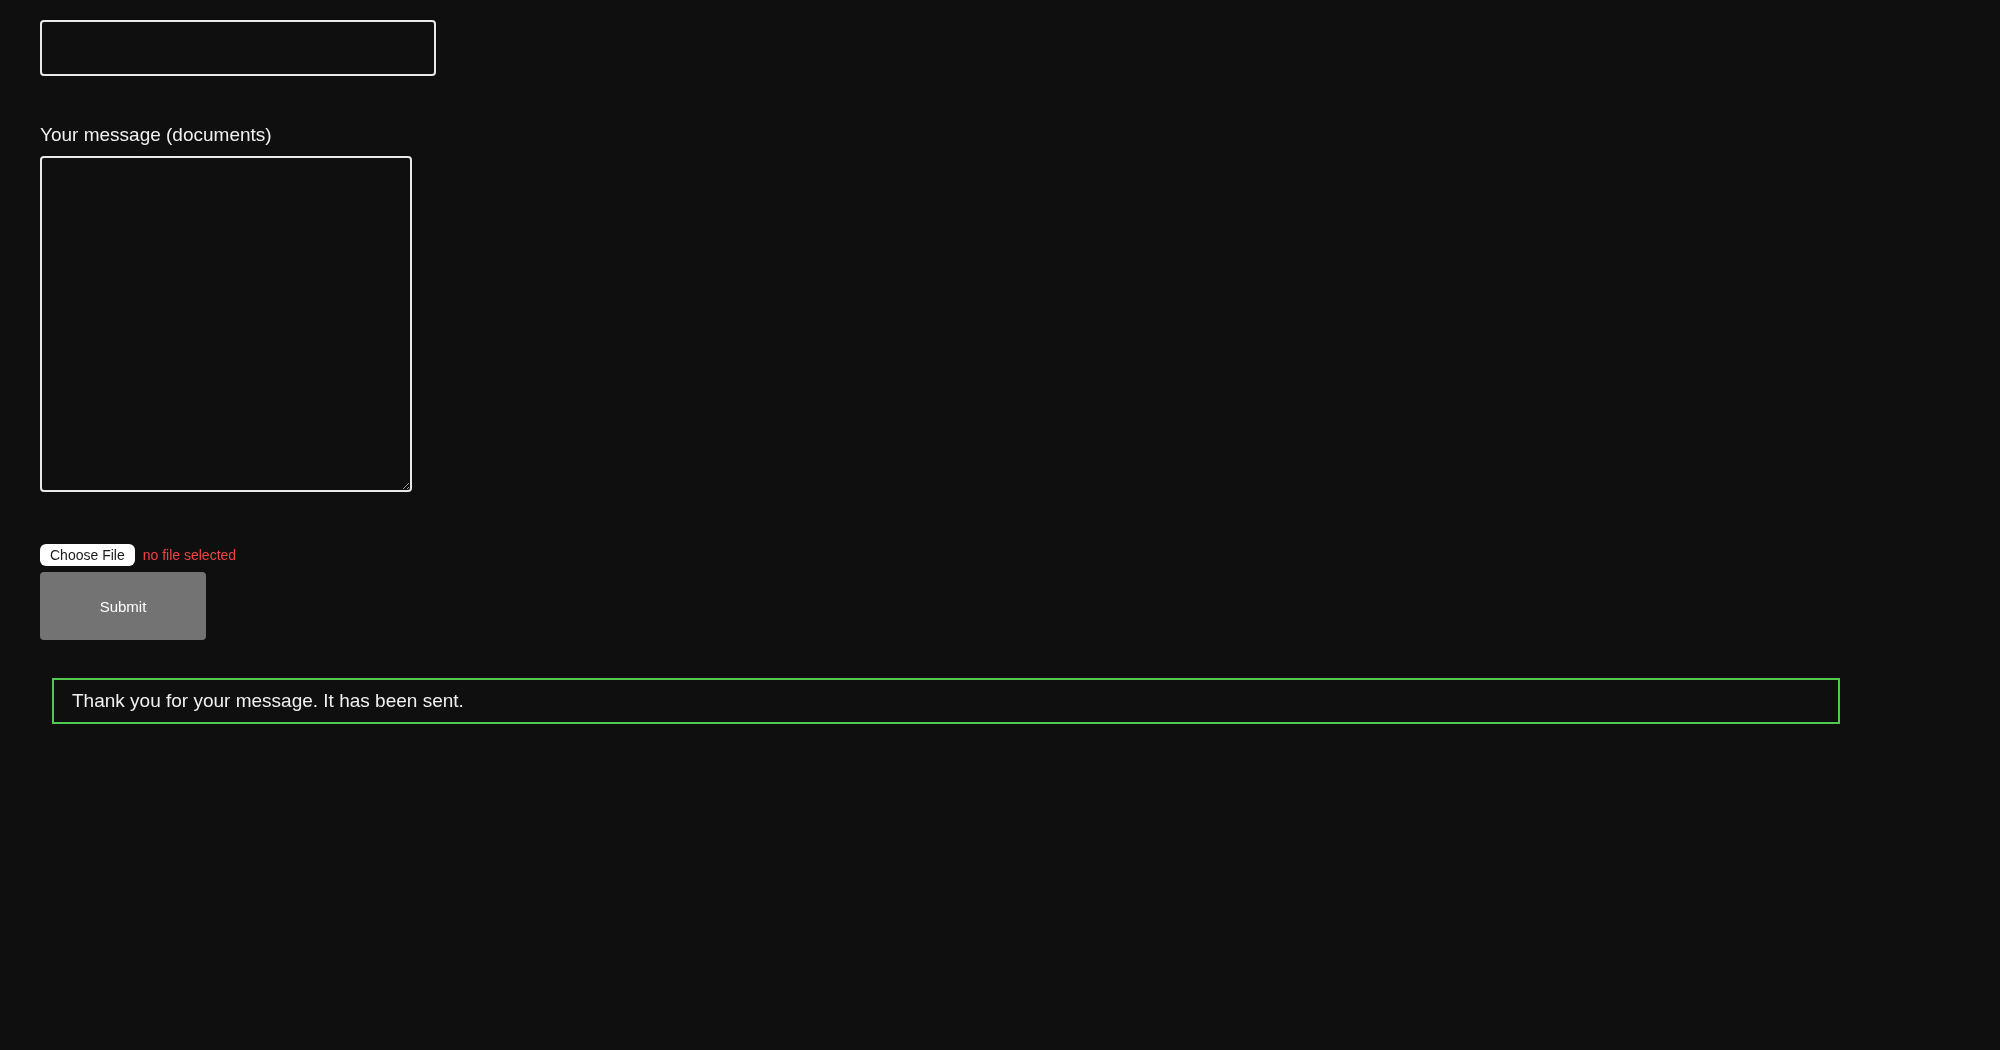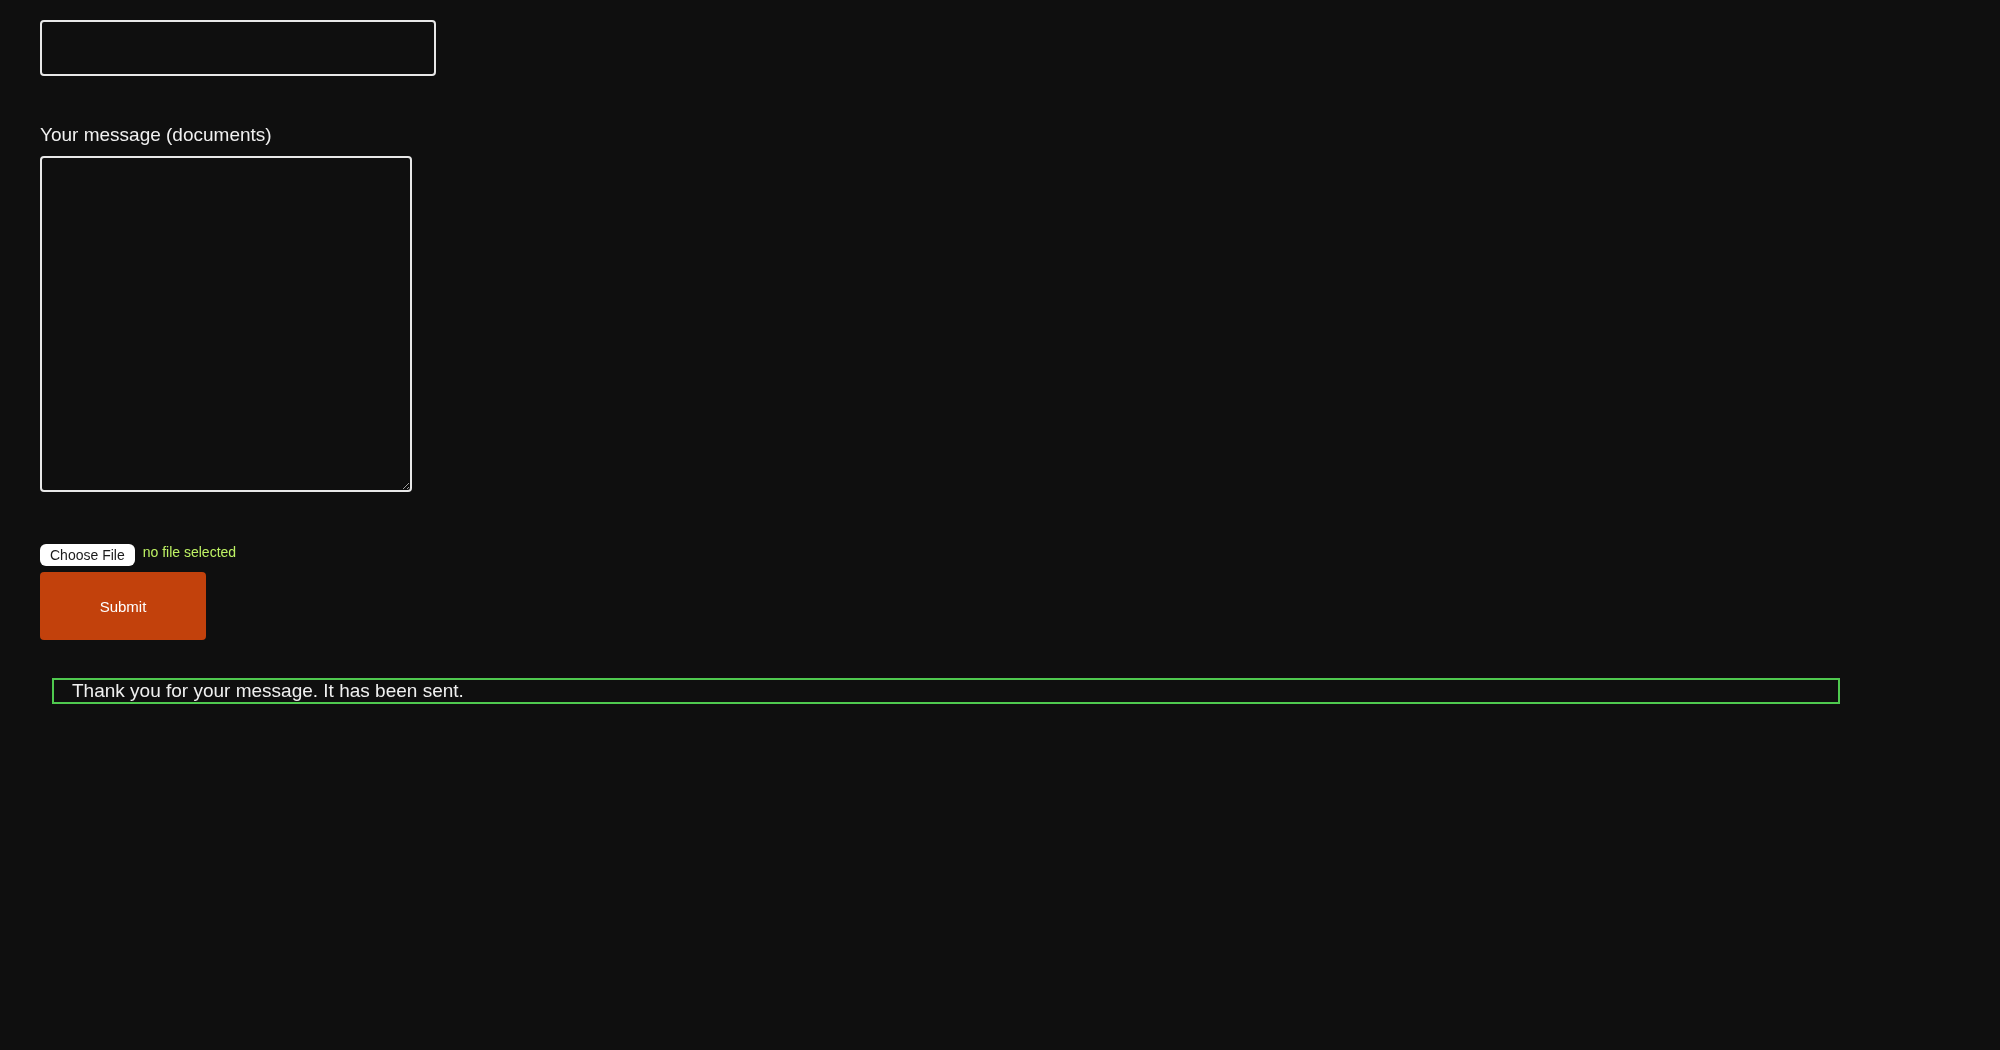--- a/index.html
+++ b/index.html
@@ -42,58 +42,58 @@
       border: 2px solid #e8e8e8;
       border-radius: 4px;
       color: #f0f0f0;
       font-size: 16px;
       padding: 8px 12px;
       outline: none;
       resize: both;
     }
     .file-row {
       display: flex;
-      align-items: flex-start;
+      align-items: center;
       gap: 8px;
       margin-bottom: 6px;
     }
     .choose-file-button {
       background-color: #ffffff;
       color: #1a1a1a;
       border: none;
       border-radius: 6px;
       padding: 3px 10px;
       font-size: 14px;
       cursor: pointer;
       font-family: inherit;
     }
     .file-status {
       font-size: 14px;
-      color: #bef264;
+      color: #ef4444;
     }
     .file-group {
       margin-bottom: 0px;
     }
     .submit-button {
-      background-color: #c2410c;
+      background-color: #737373;
       color: #ffffff;
       border: none;
       border-radius: 4px;
       width: 166px;
       height: 68px;
       font-size: 15px;
       cursor: pointer;
       font-family: inherit;
     }
     .success-message {
       margin-top: 38px;
       margin-left: 12px;
       margin-right: 120px;
       border: 2px solid #4fc94f;
-      padding: 0 18px;
+      padding: 10px 18px;
       font-size: 19px;
       color: #f0f0f0;
     }
   </style>
 </head>
 <body>
 
 
 
 <div class="form-group">

